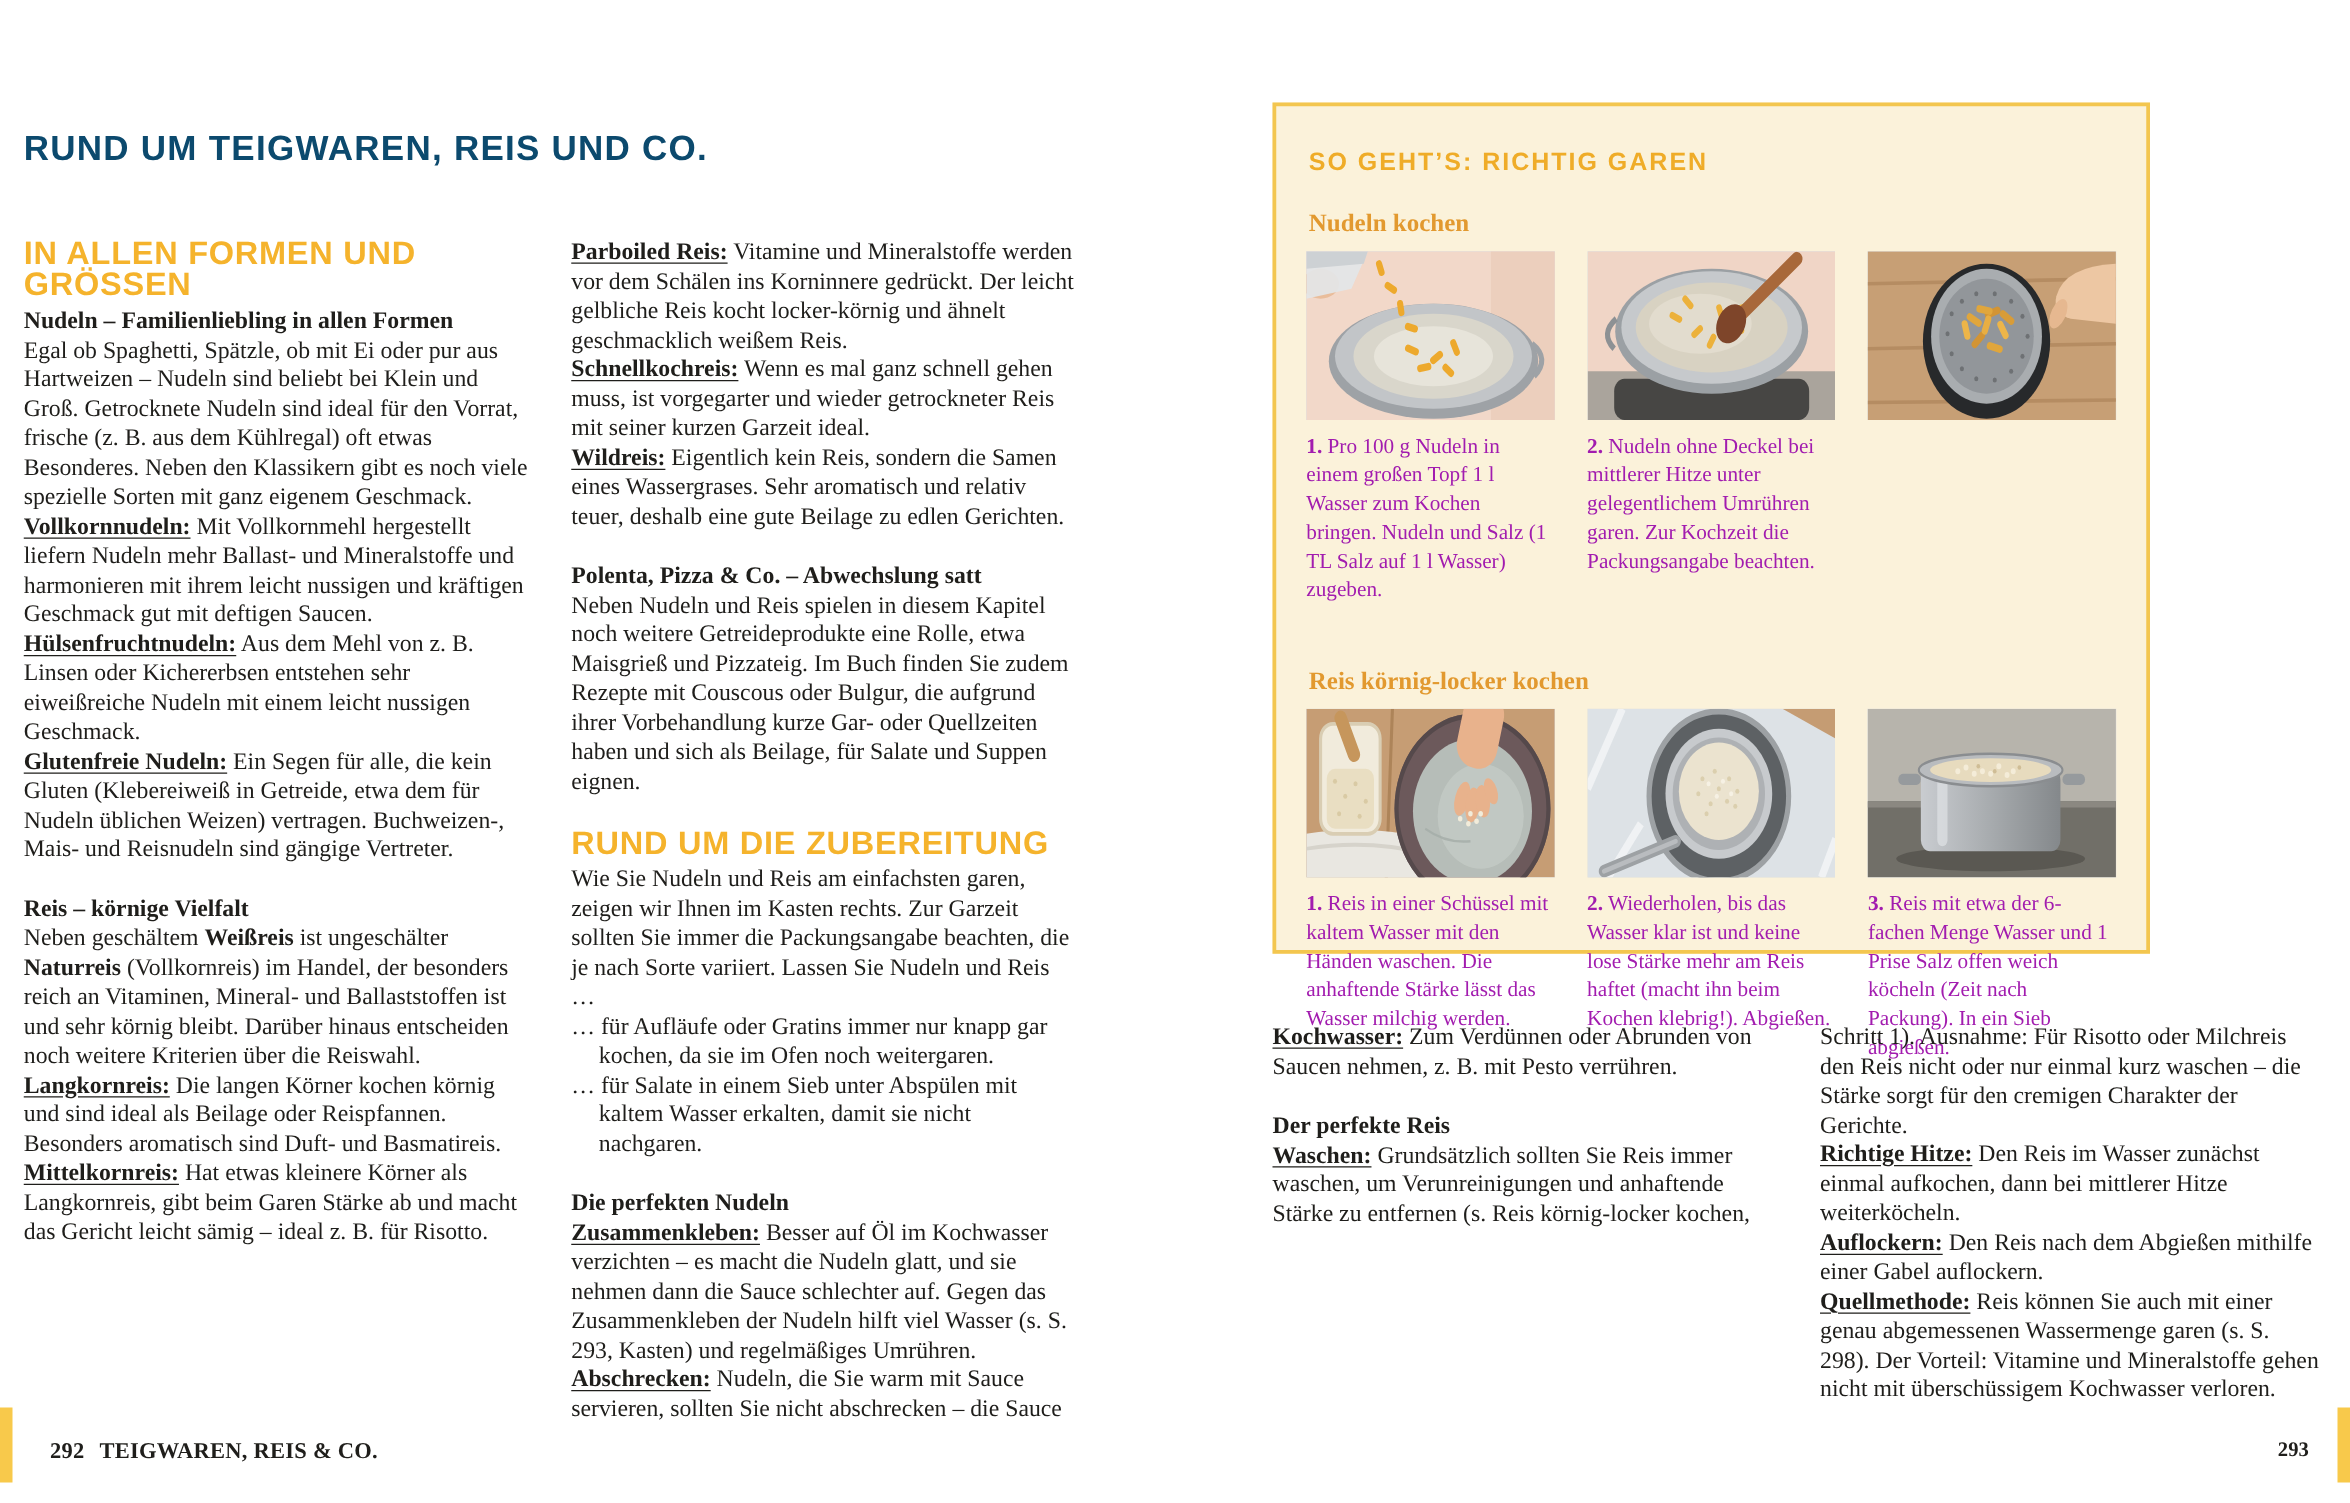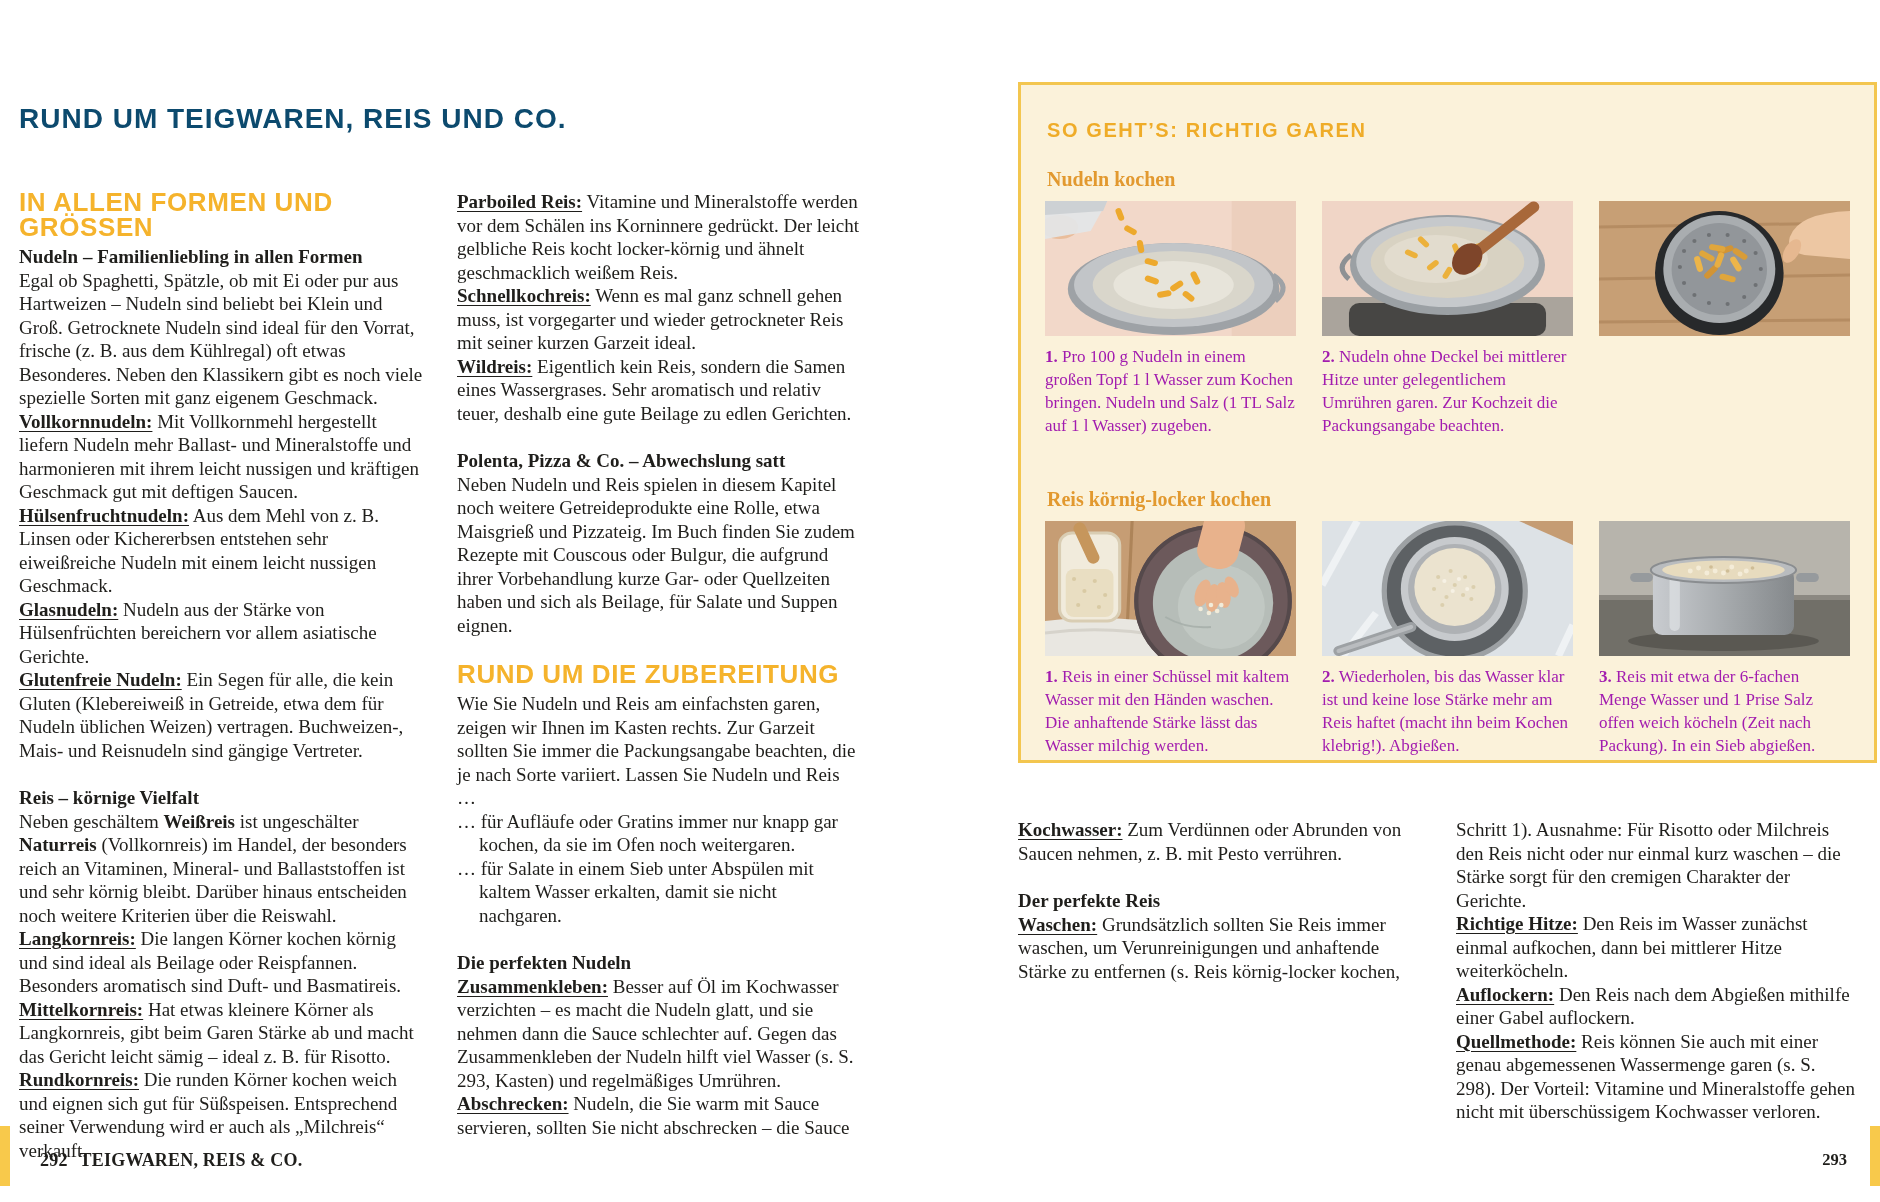--- a/index.html
+++ b/index.html
@@ -17,21 +17,21 @@
   .col p{margin:0;}
   .sec-head{font-family:"Liberation Sans",sans-serif;font-weight:bold;
     font-size:26px;letter-spacing:0.6px;color:#F5B32C;margin:0 0 5px 0;line-height:25px;}
   .sec-head.mid{margin-top:25px;margin-bottom:5px;}
   .subhead{font-weight:bold;}
   .mt24{margin-top:24px !important;}
   .lead{font-weight:bold;text-decoration:underline;text-underline-offset:3px;}
   .hang{padding-left:22px;text-indent:-22px;}
 
   
-  .howto-box{position:absolute;left:1018px;top:82px;width:859px;height:681px;
+  .howto-box{position:absolute;left:1018px;top:82px;width:702px;height:681px;
     box-sizing:border-box;background:#FBF2DA;border:3px solid #F3C64F;
     padding:28px 24px 0 24px;}
   .box-heading{font-family:"Liberation Sans",sans-serif;font-weight:bold;
     font-size:20px;letter-spacing:1.6px;color:#EFAC28;margin:6px 0 0 2px;}
   .box-sub{font-weight:bold;font-size:20px;color:#E2992F;margin:26px 0 10px 2px;}
   .box-sub.second{margin-top:34px;font-family:Liberation Serif, serif;}
   .photo-grid{display:grid;grid-template-columns:repeat(3,1fr);column-gap:26px;}
   .photo{height:135px;overflow:hidden;background:#ddd;}
   .photo svg{display:block;width:100%;height:135px;}
   .cap{margin-top:9px;font-size:17px;line-height:23px;color:#a21caf;}
@@ -56,27 +56,25 @@
 <h1 class="page-title">RUND UM TEIGWAREN, REIS UND CO.</h1>
 
 <div class="lp-cols">
 
   <div class="col">
     <h2 class="sec-head">IN ALLEN FORMEN UND GRÖSSEN</h2>
     <p class="subhead">Nudeln – Familienliebling in allen Formen</p>
     <p>Egal ob Spaghetti, Spätzle, ob mit Ei oder pur aus Hartweizen – Nudeln sind beliebt bei Klein und Groß. Getrocknete Nudeln sind ideal für den Vorrat, frische (z. B. aus dem Kühlregal) oft etwas Besonderes. Neben den Klassikern gibt es noch viele spezielle Sorten mit ganz eigenem Geschmack.</p>
     <p><span class="lead">Vollkornnudeln:</span> <span>Mit Vollkornmehl hergestellt liefern Nudeln mehr Ballast- und Mineralstoffe und harmonieren mit ihrem leicht nussigen und kräftigen Geschmack gut mit deftigen Saucen.</span></p>
     <p><span class="lead">Hülsenfruchtnudeln:</span> <span>Aus dem Mehl von z. B. Linsen oder Kichererbsen entstehen sehr eiweißreiche Nudeln mit einem leicht nussigen Geschmack.</span></p>
-    <p><span class="lead">Glasnudeln:</span> <span>Nudeln aus der Stärke von Hülsenfrüchten bereichern vor allem asiatische Gerichte.</span></p>
     <p><span class="lead">Glutenfreie Nudeln:</span> <span>Ein Segen für alle, die kein Gluten (Klebereiweiß in Getreide, etwa dem für Nudeln üblichen Weizen) vertragen. Buchweizen-, Mais- und Reisnudeln sind gängige Vertreter.</span></p>
     <p class="subhead mt24">Reis – körnige Vielfalt</p>
     <p><span>Neben geschältem </span><b>Weißreis</b><span> ist ungeschälter </span><b>Naturreis</b><span> (Vollkornreis) im Handel, der besonders reich an Vitaminen, Mineral- und Ballaststoffen ist und sehr körnig bleibt. Darüber hinaus entscheiden noch weitere Kriterien über die Reiswahl.</span></p>
     <p><span class="lead">Langkornreis:</span> <span>Die langen Körner kochen körnig und sind ideal als Beilage oder Reispfannen. Besonders aromatisch sind Duft- und Basmatireis.</span></p>
     <p><span class="lead">Mittelkornreis:</span> <span>Hat etwas kleinere Körner als Langkornreis, gibt beim Garen Stärke ab und macht das Gericht leicht sämig – ideal z. B. für Risotto.</span></p>
-    <p><span class="lead">Rundkornreis:</span> <span>Die runden Körner kochen weich und eignen sich gut für Süßspeisen. Entsprechend seiner Verwendung wird er auch als „Milchreis“ verkauft.</span></p>
   </div>
 
   <div class="col">
     <p><span class="lead">Parboiled Reis:</span> <span>Vitamine und Mineralstoffe werden vor dem Schälen ins Korninnere gedrückt. Der leicht gelbliche Reis kocht locker-körnig und ähnelt geschmacklich weißem Reis.</span></p>
     <p><span class="lead">Schnellkochreis:</span> <span>Wenn es mal ganz schnell gehen muss, ist vorgegarter und wieder getrockneter Reis mit seiner kurzen Garzeit ideal.</span></p>
     <p><span class="lead">Wildreis:</span> <span>Eigentlich kein Reis, sondern die Samen eines Wassergrases. Sehr aromatisch und relativ teuer, deshalb eine gute Beilage zu edlen Gerichten.</span></p>
     <p class="subhead mt24">Polenta, Pizza &amp; Co. – Abwechslung satt</p>
     <p>Neben Nudeln und Reis spielen in diesem Kapitel noch weitere Getreideprodukte eine Rolle, etwa Maisgrieß und Pizzateig. Im Buch finden Sie zudem Rezepte mit Couscous oder Bulgur, die aufgrund ihrer Vorbehandlung kurze Gar- oder Quellzeiten haben und sich als Beilage, für Salate und Suppen eignen.</p>
     <h2 class="sec-head mid">RUND UM DIE ZUBEREITUNG</h2>
     <p>Wie Sie Nudeln und Reis am einfachsten garen, zeigen wir Ihnen im Kasten rechts. Zur Garzeit sollten Sie immer die Packungsangabe beachten, die je nach Sorte variiert. Lassen Sie Nudeln und Reis …</p>

